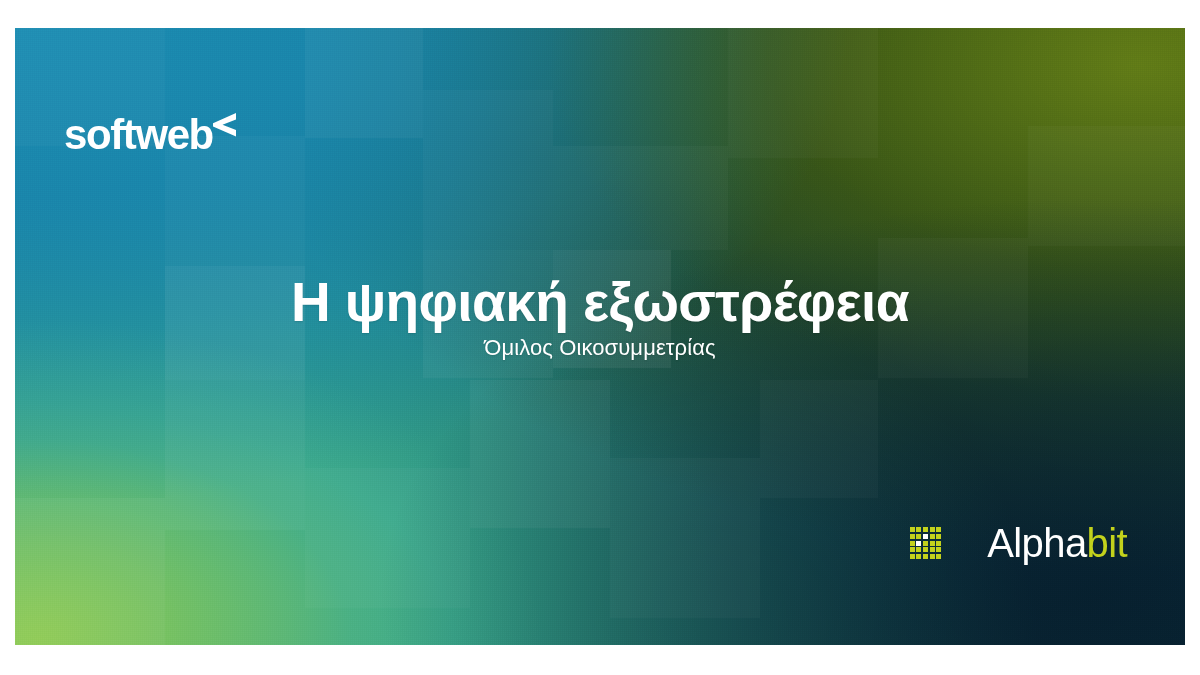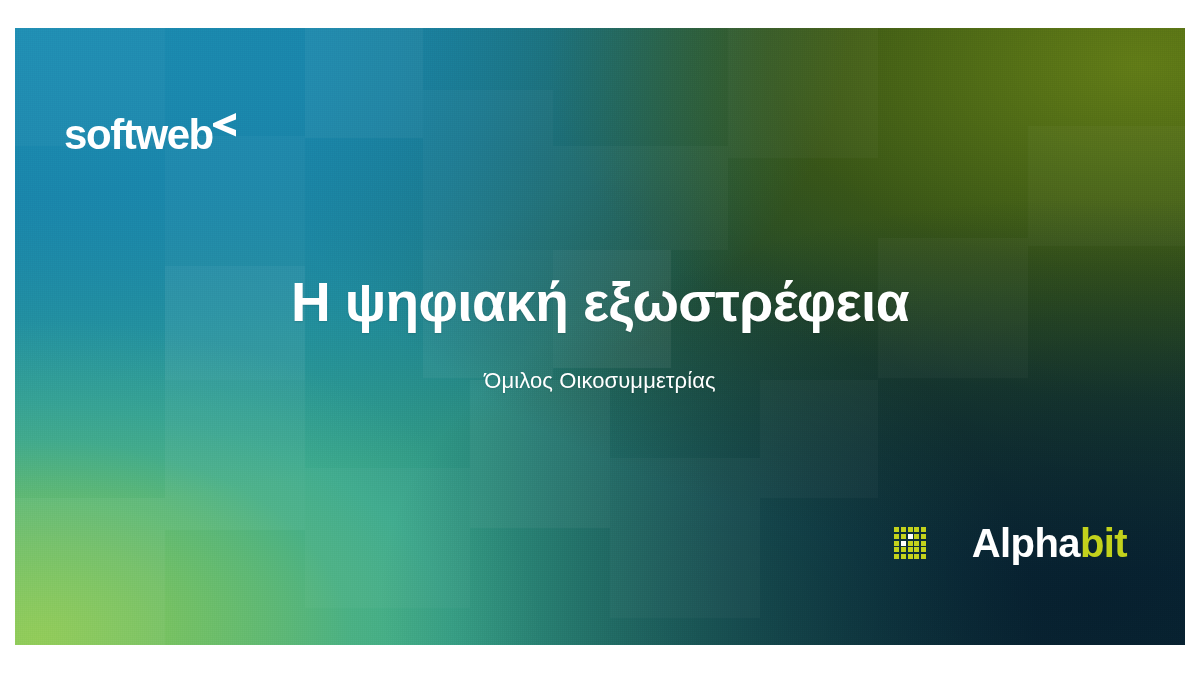--- a/index.html
+++ b/index.html
@@ -98,21 +98,20 @@
   .headline-line {
     color:#ffffff;
     font-size:55px;
     font-weight:700;
     line-height:1.19;
     letter-spacing:-0.6px;
     white-space:nowrap;
     text-shadow:0 1px 2px rgba(0,0,0,0.12);
   }
   .subtitle {
-    margin-top:33px;
     color:#ffffff;
     font-size:22px;
     font-weight:400;
     letter-spacing:0.1px;
     text-shadow:0 1px 2px rgba(0,0,0,0.12);
   }
 
   
   .alphabit-logo {
     position:absolute;
@@ -125,21 +124,21 @@
   .alphabit-grid {
     display:grid;
     grid-template-columns:repeat(5, 5px);
     grid-template-rows:repeat(5, 5px);
     gap:1.6px;
   }
   .alphabit-grid span { display:block; width:5px; height:5px; background:#c3d21c; }
   .alphabit-grid span.hole { background:#ffffff; }
   .alphabit-word {
     font-size:40px;
-    font-weight:700;
+    font-weight:400;
     line-height:1;
     letter-spacing:-0.6px;
     margin-left:34px;
   }
   .alphabit-word .a-alpha { color:#ffffff; }
   .alphabit-word .a-bit   { color:#c3d21c; }
 </style>
 </head>
 <body>
 

